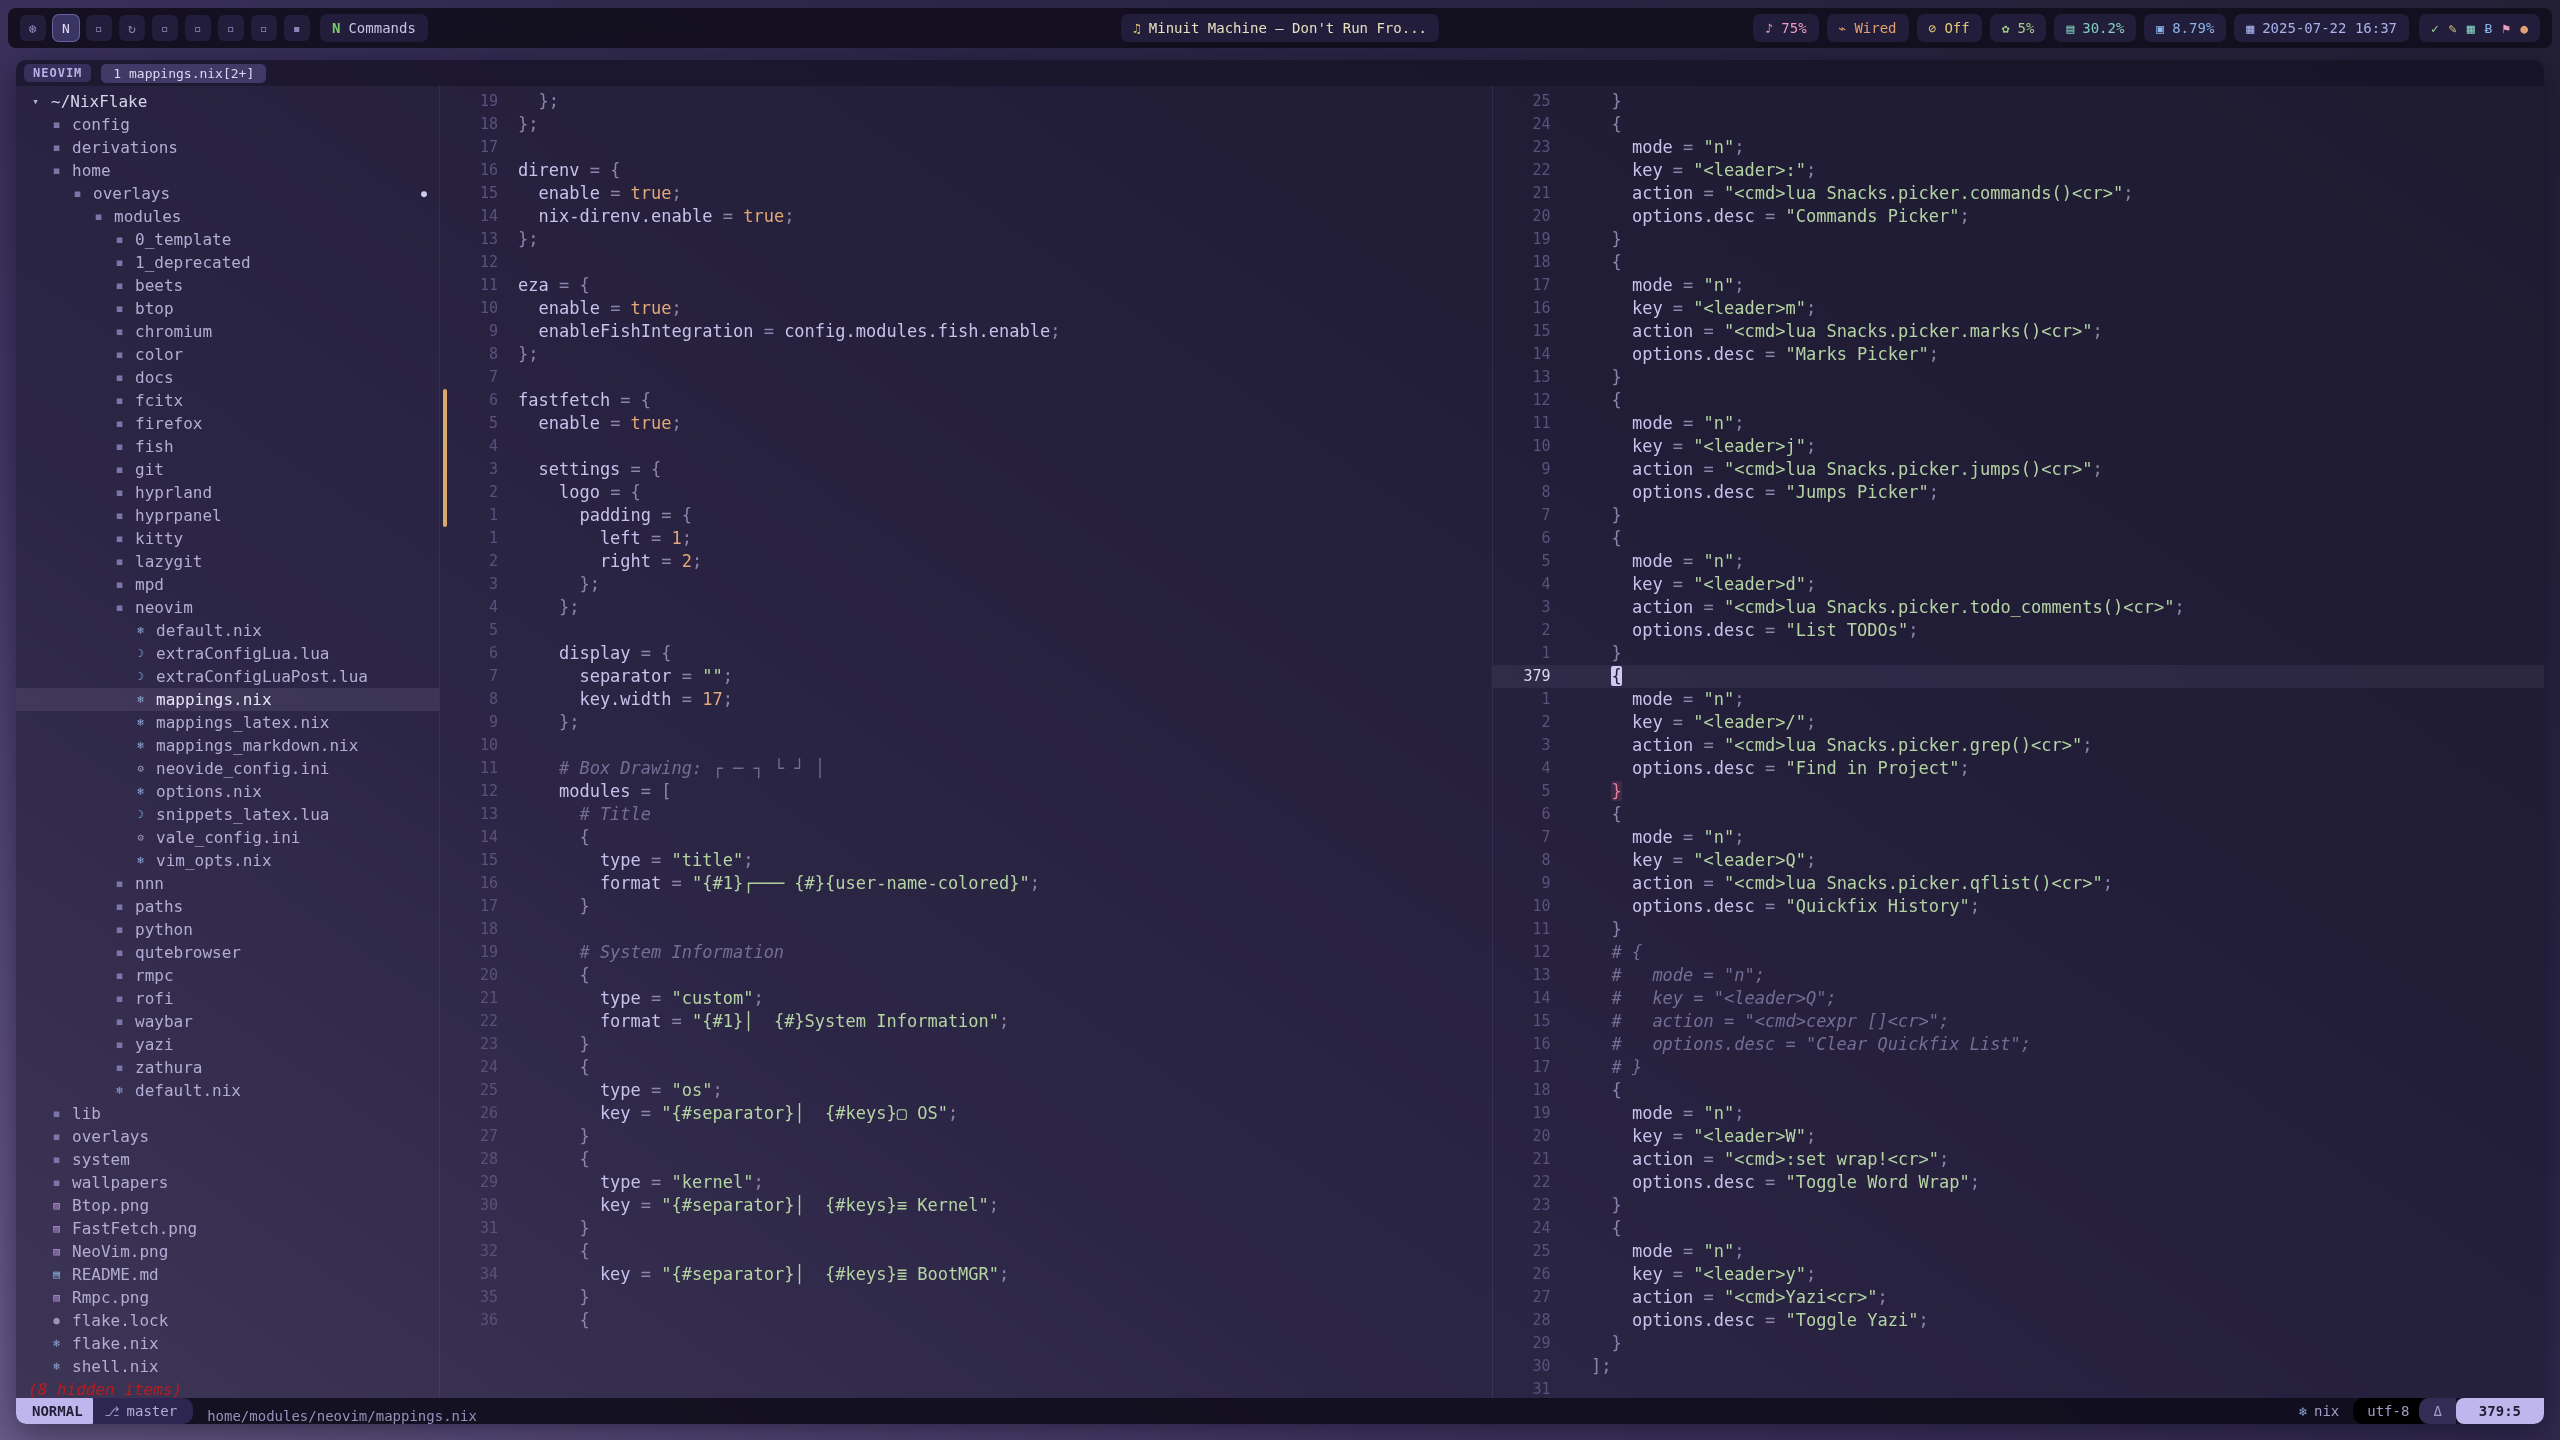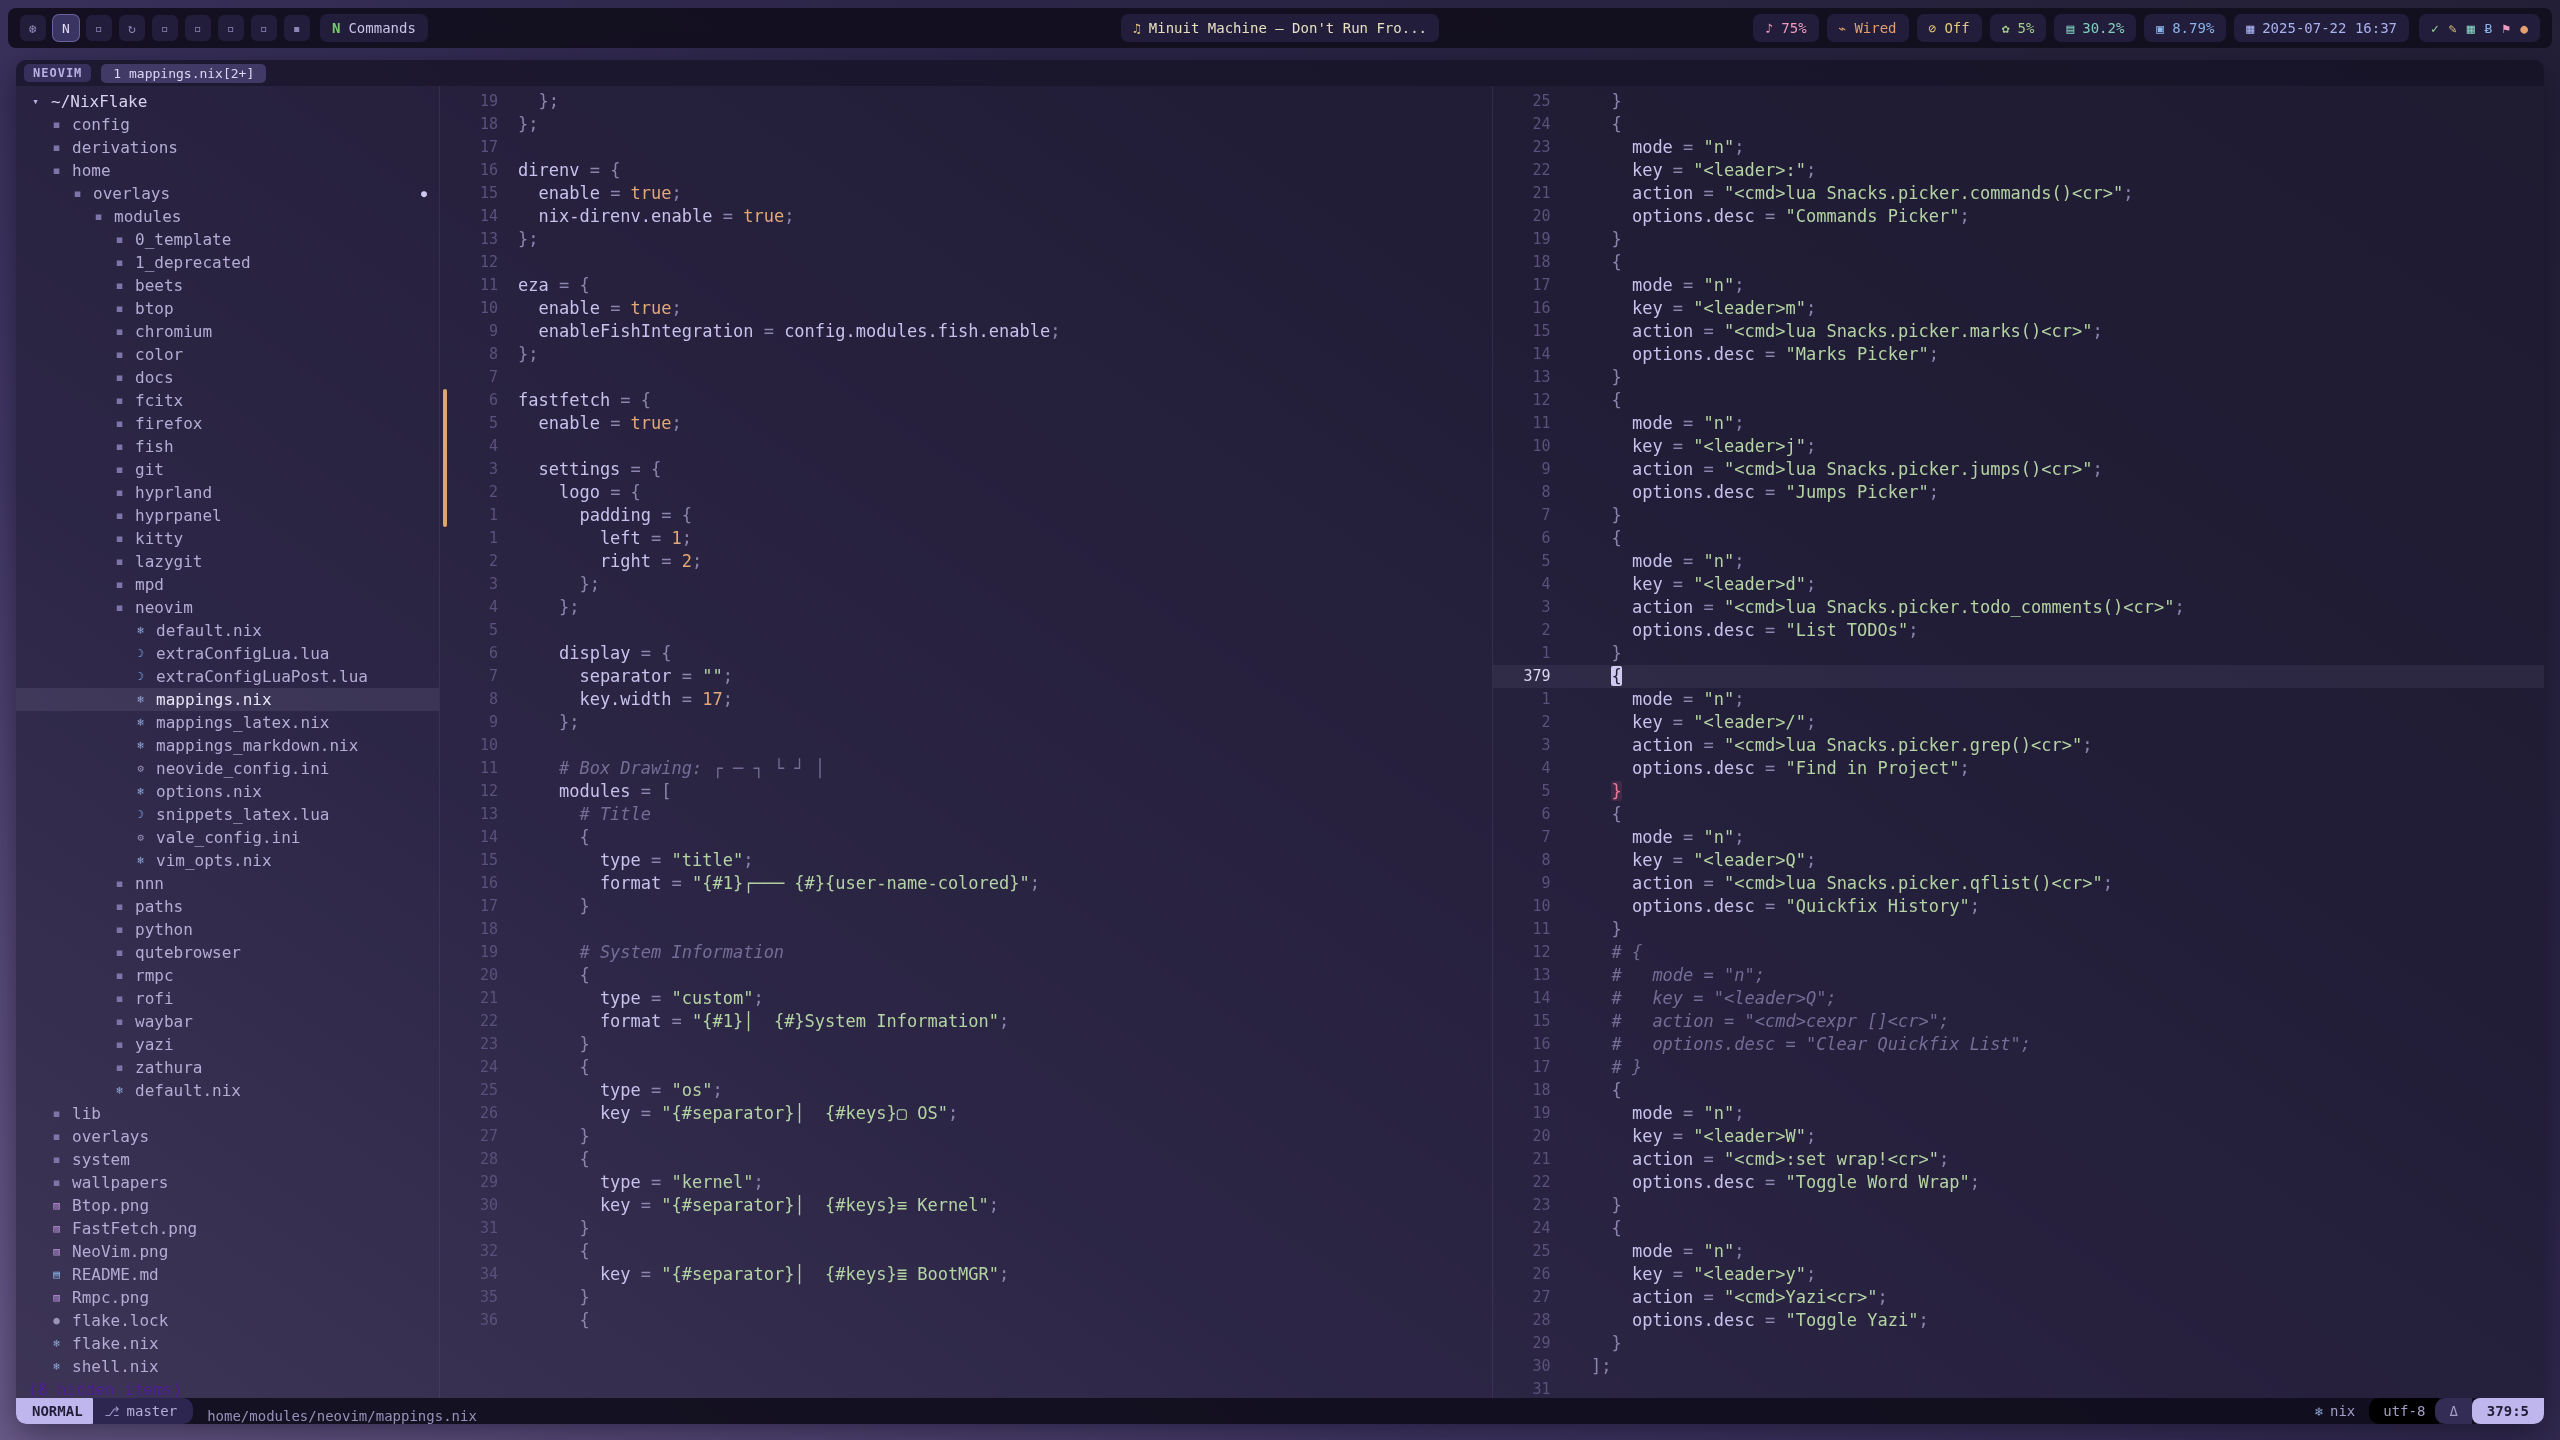--- a/index.html
+++ b/index.html
@@ -32,21 +32,21 @@
   .nv-chip{background:#37305c;color:#b9b1e6;font-weight:bold;font-size:12px;letter-spacing:1px;
     padding:2px 9px;border-radius:5px}
   .tab{background:#413966;color:#ddd8f2;font-size:13px;padding:2px 12px;border-radius:5px}
   .main{flex:1;display:flex;min-height:0}
   
   .tree{width:424px;flex:0 0 auto;padding-top:4px;overflow:hidden;font-size:16px;
     border-right:1px solid rgba(130,120,180,.16)}
   .tree-row{height:23px;display:flex;align-items:center;gap:8px;color:#b3acd4;padding-right:12px}
   .tree-row.root{color:#d8d3ee}
   .tree-row.sel{background:rgba(205,198,240,.10);color:#e8e4f8}
-  .tree-row.note{color:#4c1d95}
+  .tree-row.note{font-style:italic;color:#b91c1c}
   .t-icon{width:15px;display:inline-flex;justify-content:center;font-size:11px;flex:0 0 auto}
   .t-dot{margin-left:auto;color:#cfc9ef;font-size:10px}
   
   .pane{flex:1 1 0;position:relative;padding-top:4px;overflow:hidden;font-size:17px;line-height:23px}
   .pane.right{border-left:1px solid rgba(130,120,180,.16)}
   .code-row{height:23px;display:flex;white-space:pre}
   .code-row.cur{background:rgba(205,198,240,.07)}
   .gutter{flex:0 0 58px;text-align:right;font-size:15px;color:#5a527c;line-height:23px}
   .code-row.cur .gutter{color:#dcd7f2}
   .code{padding-left:20px}
@@ -65,21 +65,21 @@
   .branch-seg{height:100%;display:flex;align-items:center;gap:7px;background:#2c2650;color:#b6aed8;
     padding:0 16px 0 12px;border-radius:0 10px 10px 0;margin-left:-6px}
   .branch-icon{font-size:13px;color:#9e95c8}
   .sl-path{margin-left:14px;color:#9790ba}
   .sl-right{margin-left:auto;display:flex;align-items:center;height:100%}
   .sl-seg{height:100%;display:flex;align-items:center;gap:7px;padding:0 14px;color:#a39cc6}
   .seg-enc{background:#000000;border-radius:10px 0 0 10px}
   .seg-ff{background:#332c55;border-radius:10px 0 0 10px;margin-left:-4px}
   .nix-ic{color:#8fa8d8;font-size:13px}
   .pos-badge{height:100%;display:flex;align-items:center;background:#c0b6ee;color:#211d36;
-    font-weight:bold;padding:0 15px;border-radius:8px 0 0 8px}
+    font-weight:bold;padding:0 23px;border-radius:8px 0 0 8px}
 </style>
 </head>
 <body>
 
 <div class="topbar">
   <div class="ws">
       <div class="ws-box">❆</div>
       <div class="ws-box active">N</div>
       <div class="ws-box">▫</div>
       <div class="ws-box">↻</div>

